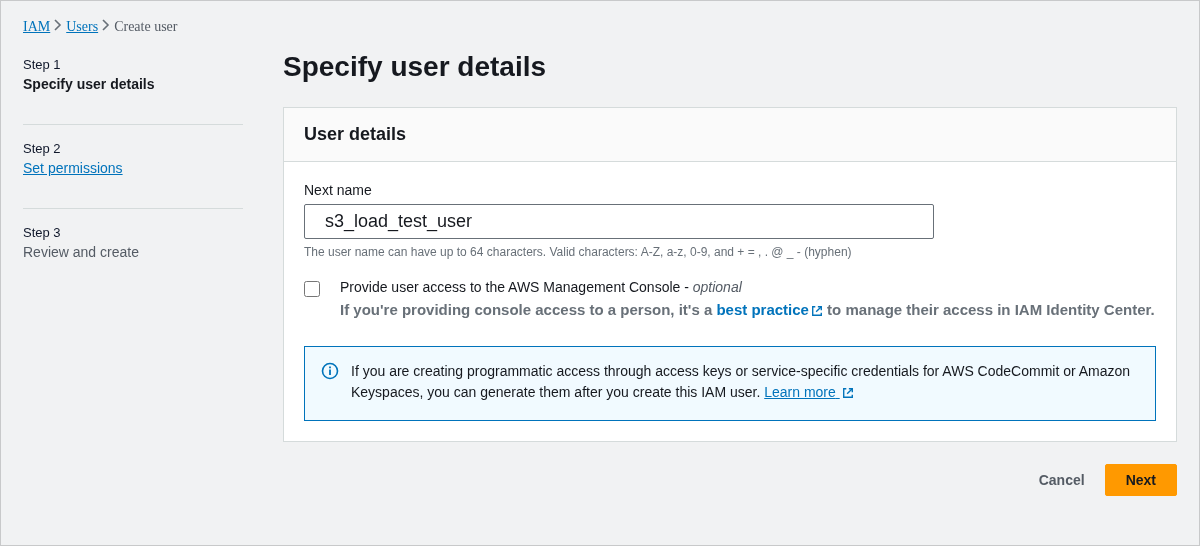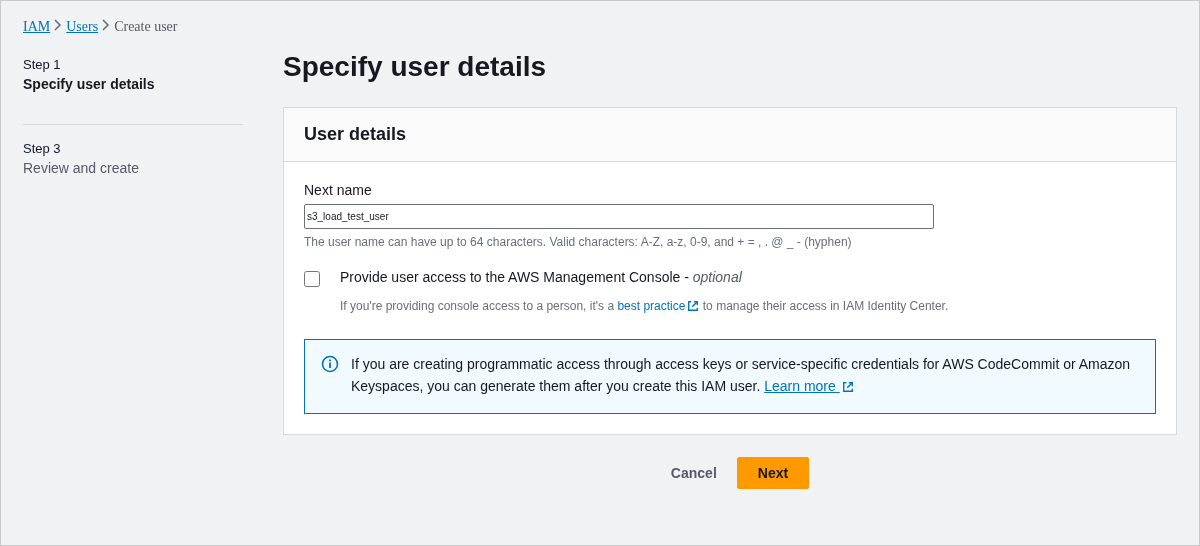--- a/index.html
+++ b/index.html
@@ -101,22 +101,22 @@
     }
     .field-label {
       font-size: 14px;
       color: #16191f;
       margin-bottom: 6px;
       display: block;
     }
     .text-input {
       width: 100%;
       max-width: 630px;
-      padding: 6px 2px;
-      font-size: 10px;
+      padding: 6px 20px;
+      font-size: 18px;
       border: 1px solid #687078;
       border-radius: 2px;
       color: #16191f;
       font-family: inherit;
     }
     .hint {
       font-size: 12px;
       color: #687078;
       margin-top: 6px;
     }
@@ -135,24 +135,25 @@
     }
     .checkbox-row .cb-label {
       font-size: 14px;
       color: #16191f;
     }
     .checkbox-row .optional {
       font-style: italic;
       color: #545b64;
     }
     .cb-desc {
-      font-size: 12px;
+      font-size: 15px;
       color: #687078;
-      margin-top: 12px;
+      margin-top: 4px;
       line-height: 1.5;
+      font-weight: bold;
     }
     .inline-link {
       color: #0073bb;
       text-decoration: none;
     }
     .inline-link-u {
       color: #0073bb;
       text-decoration: underline;
     }
     .ext-icon {
@@ -174,21 +175,21 @@
       color: #0073bb;
       margin-top: 1px;
     }
     .info-box .text {
       font-size: 14px;
       color: #16191f;
       line-height: 1.55;
     }
     .footer-actions {
       display: flex;
-      justify-content: center;
+      justify-content: flex-end;
       margin-top: 22px;
       align-items: center;
     }
     .btn {
       font-family: inherit;
       font-size: 14px;
       font-weight: 700;
       padding: 7px 20px;
       border-radius: 2px;
       cursor: pointer;
@@ -221,20 +222,24 @@
       </svg>
   </span>
   <span class="current">Create user</span>
 </div>
 
 <div class="layout">
   <aside class="sidebar">
     <div class="step">
       <div class="step-label">Step 1</div>
       <div class="step-title active">Specify user details</div>
+    </div>
+    <div class="step">
+      <div class="step-label">Step 2</div>
+      <div class="step-title"><a href="#">Set permissions</a></div>
     </div>
     <div class="step">
       <div class="step-label">Step 3</div>
       <div class="step-title">Review and create</div>
     </div>
   </aside>
 
   <main class="main">
     <h1 class="page-title">Specify user details</h1>
 

